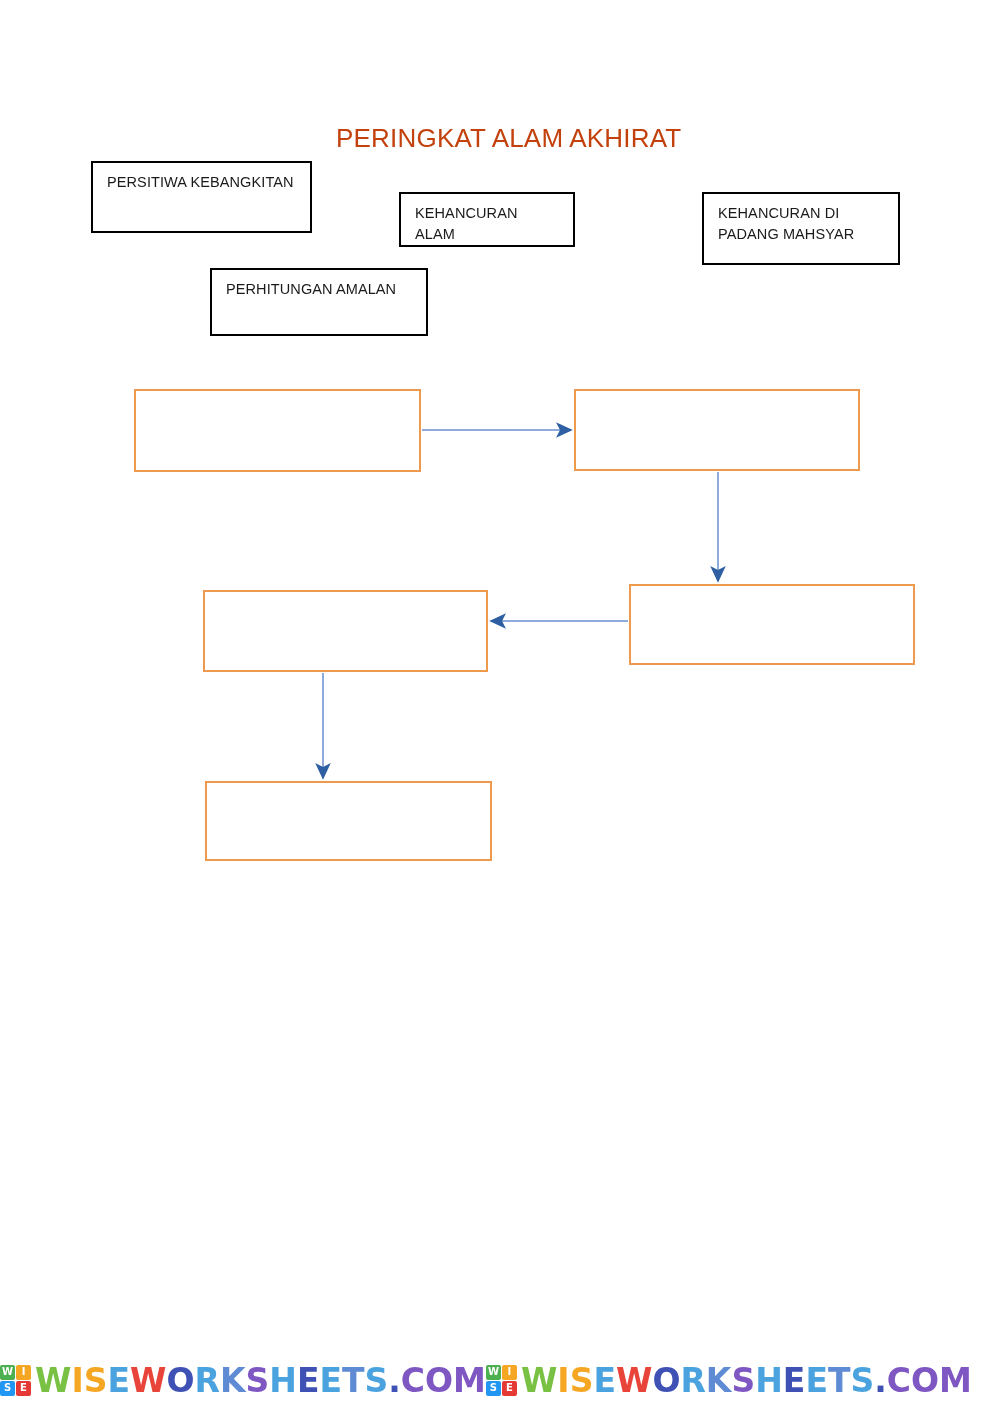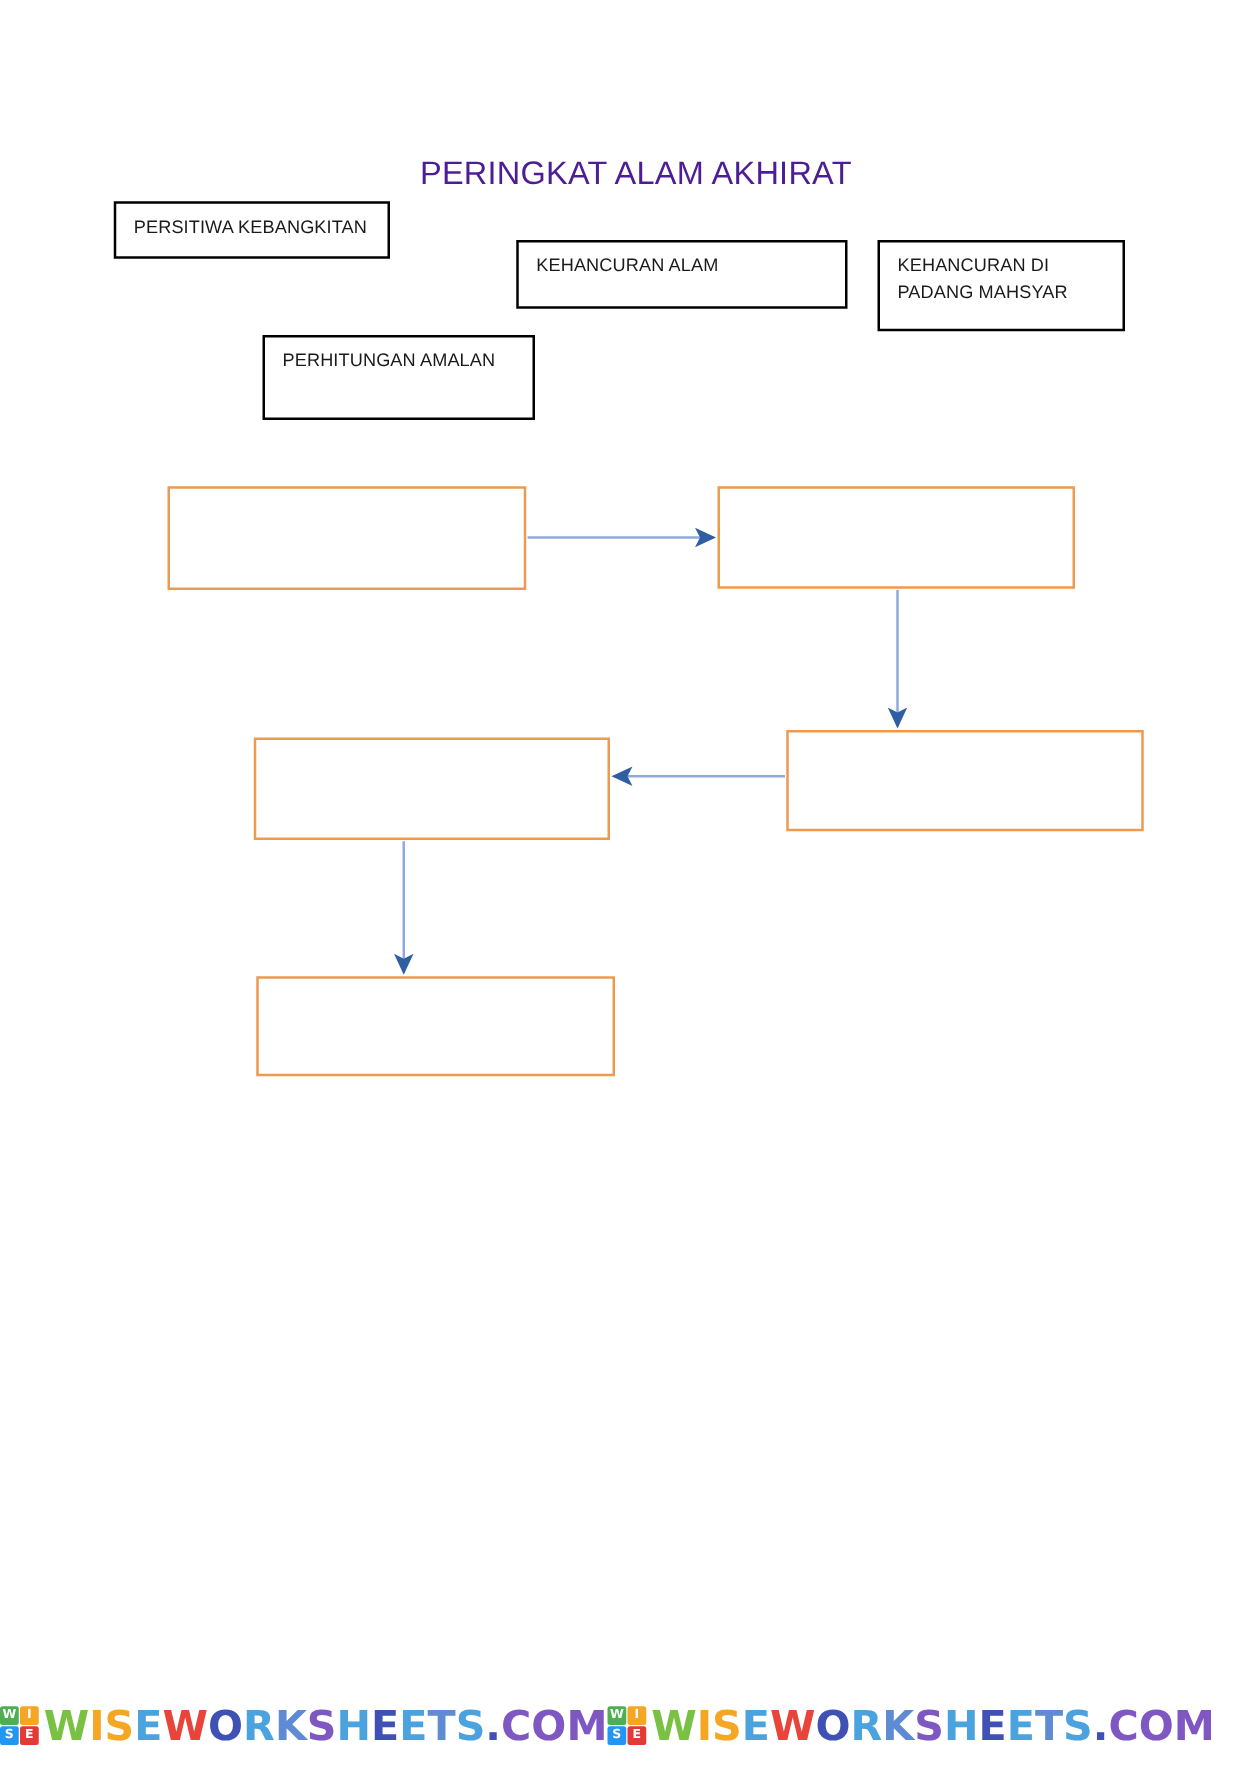--- a/index.html
+++ b/index.html
@@ -20,21 +20,21 @@
 
   
   .page-title {
     position: absolute;
     left: 336px;
     top: 124px;
     width: 340px;
     font-size: 26px;
     font-weight: 400;
     letter-spacing: 0.2px;
-    color: #4c1d95;
+    color: #c2410c;
     white-space: nowrap;
     line-height: 1.1;
   }
 
   
   .bank-box {
     position: absolute;
     box-sizing: border-box;
     border: 2px solid #000000;
     background: #ffffff;
@@ -115,23 +115,23 @@
     -webkit-text-stroke: 0px;
   }
 </style>
 </head>
 <body>
 
 <div id="page">
 
   <div class="page-title">PERINGKAT ALAM AKHIRAT</div>
 
-  <div class="bank-box" id="bank-0" style="left: 91px; top: 161px; width: 221px; height: 46px; border-color: rgb(0, 0, 0);">PERSITIWA KEBANGKITAN</div>
+  <div class="bank-box" id="bank-0" style="left: 91px; top: 161px; width: 221px; height: 72px; border-color: rgb(0, 0, 0);">PERSITIWA KEBANGKITAN</div>
 
-  <div class="bank-box" id="bank-1" style="left: 413px; top: 192px; width: 265px; height: 55px; border-color: rgb(0, 0, 0);">KEHANCURAN ALAM</div>
+  <div class="bank-box" id="bank-1" style="left: 399px; top: 192px; width: 176px; height: 55px; border-color: rgb(0, 0, 0);">KEHANCURAN ALAM</div>
 
   <div class="bank-box" id="bank-2" style="left: 702px; top: 192px; width: 198px; height: 73px; border-color: rgb(0, 0, 0);">KEHANCURAN DI PADANG MAHSYAR</div>
 
   <div class="bank-box" id="bank-3" style="left: 210px; top: 268px; width: 218px; height: 68px; border-color: rgb(0, 0, 0);">PERHITUNGAN AMALAN</div>
 
 
   <svg class="connectors" viewBox="0 0 1000 1413" width="1000" height="1413">
     <defs>
       <marker id="ah-right" markerWidth="9" markerHeight="9" refX="7.5" refY="4.5" orient="auto" markerUnits="strokeWidth">
         <path d="M0,0.6 L8.4,4.5 L0,8.4 L2,4.5 Z" fill="#2e5fa3"></path>

